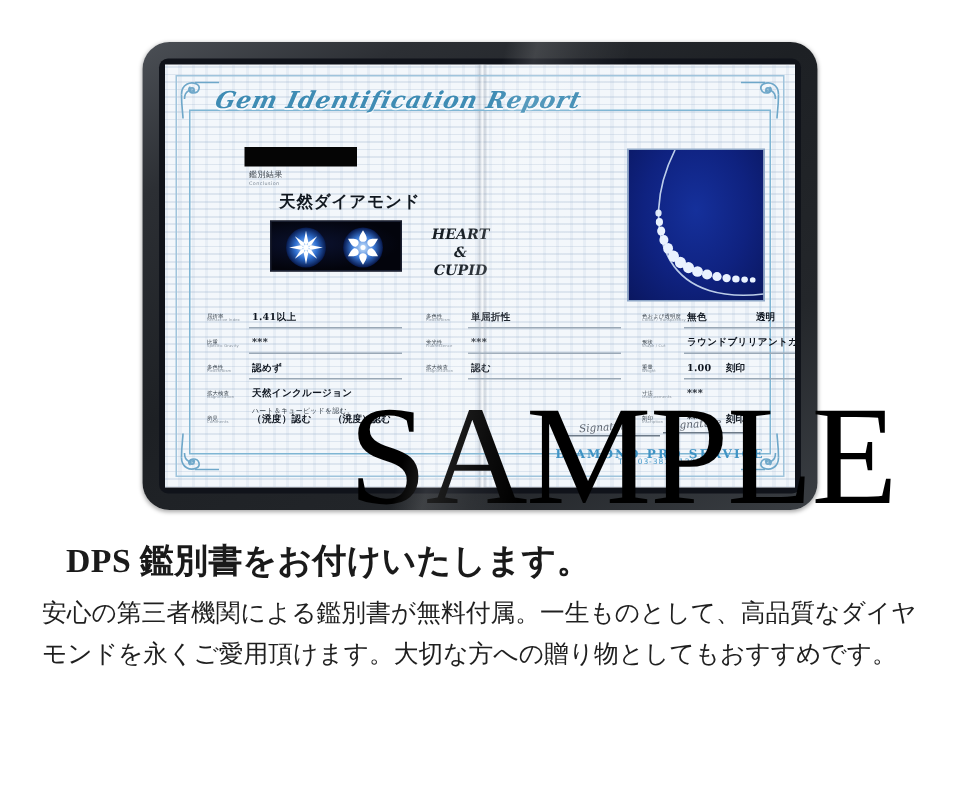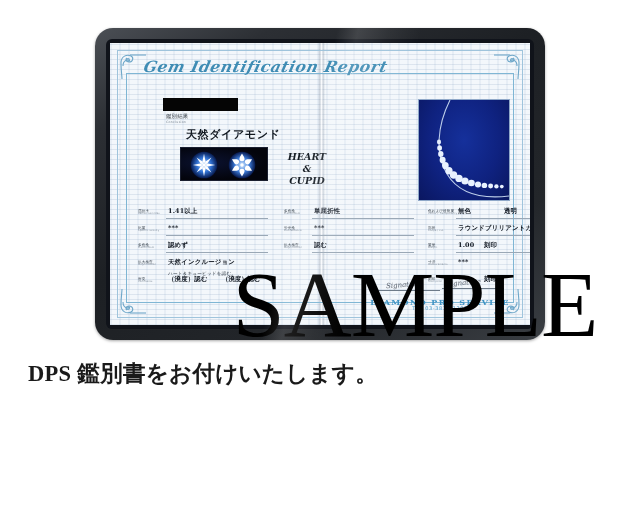--- a/index.html
+++ b/index.html
@@ -216,21 +216,21 @@
     position:absolute; inset:0; border-radius:18px;
     background:linear-gradient(104deg, rgba(255,255,255,0) 0%, rgba(255,255,255,0) 46%, rgba(255,255,255,.13) 50%, rgba(255,255,255,.05) 56%, rgba(255,255,255,0) 62%);
     pointer-events:none; z-index:45;
   }
 
   
   #caption { position:absolute; left:28px; top:358px; width:594px; }
   .cap-head {
     font-family:"Liberation Serif", serif;
     font-size:22.5px; color:#1a1a1a;
-    letter-spacing:.3px; margin:0 0 7px 0; white-space:nowrap;
+    letter-spacing:.3px; margin:0 0 7px 16px; white-space:nowrap;
   }
   .cap-body {
     font-family:"Liberation Serif", serif;
     font-size:16.5px; color:#1f1f1f;
     line-height:1.62; margin:0;
     text-align:left;
   }
 </style>
 </head>
 <body>
@@ -479,13 +479,14 @@
     <div class="lab-name">DIAMOND PRO SERVICE</div>
     <div class="lab-tel">TEL 03-3812-1205</div>
   </div>
 
   <div id="sample-watermark">SAMPLE</div>
   <div class="sheen"></div>
 </div>
 
 <div id="caption">
   <h2 class="cap-head">DPS 鑑別書をお付けいたします。</h2>
+  <p class="cap-body">安心の第三者機関による鑑別書が無料付属。一生ものとして、高品質なダイヤモンドを永くご愛用頂けます。大切な方への贈り物としてもおすすめです。</p>
 </div>
 
 </body></html>

